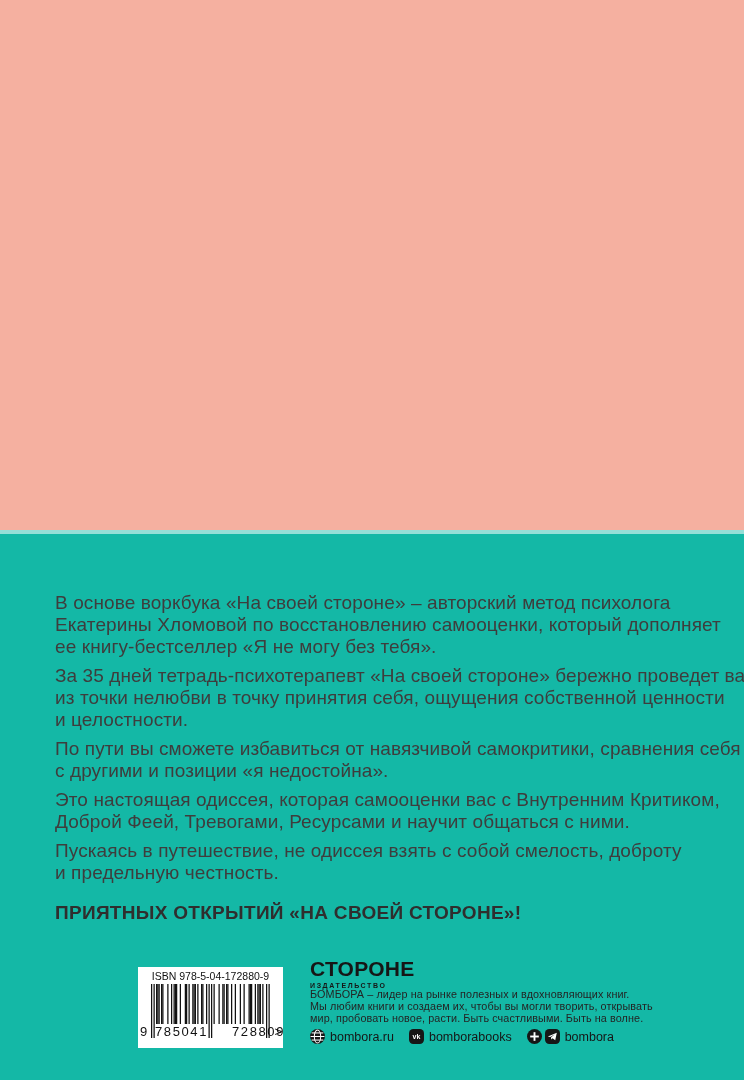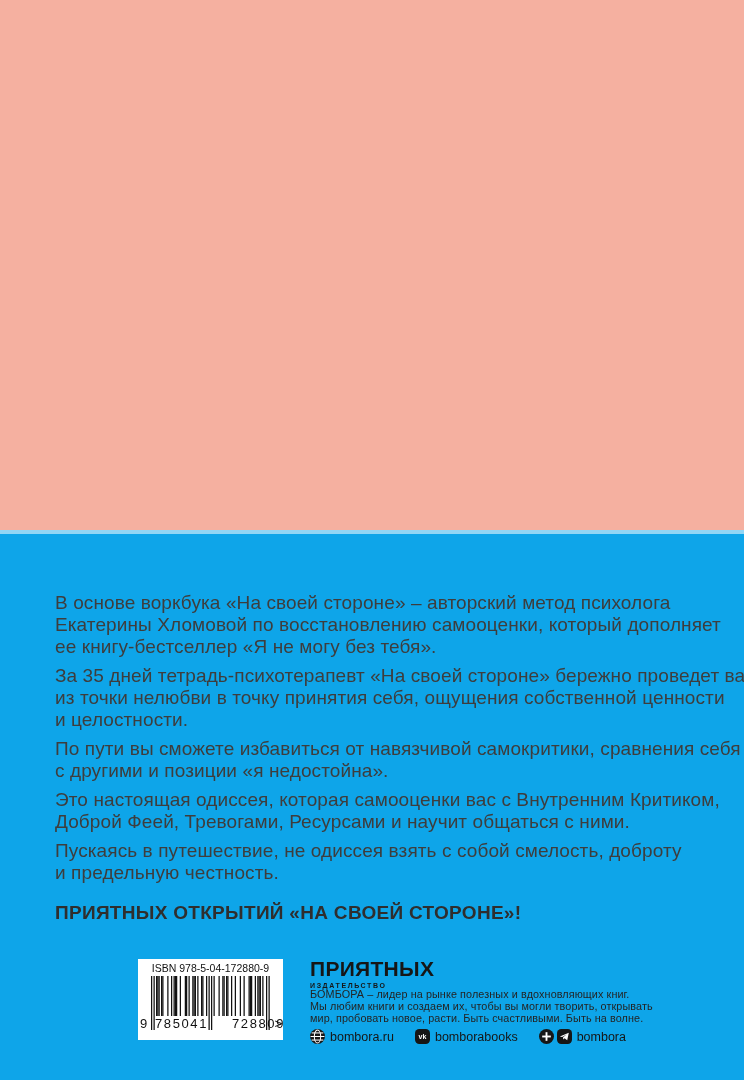--- a/index.html
+++ b/index.html
@@ -1,20 +1,20 @@
 <!DOCTYPE html>
 <html lang="ru"><head>
 <meta charset="utf-8">
 <style>
   html,body { margin:0; padding:0; }
   .page {
     position: relative;
     width: 744px;
     height: 1080px;
-    background: #0ea5e9;
+    background: #14b8a6;
     font-family: "Liberation Sans", sans-serif;
     overflow: hidden;
   }
   .top-panel {
     position: absolute;
     left: 0; top: 0;
     width: 744px;
     height: 530px;
     background: #f5b0a0;
   }
@@ -51,21 +51,21 @@
   
   .imprint {
     position: absolute;
     left: 0; top: 958px;
     width: 744px;
     height: 122px;
     color: #1c1c1c;
   }
   .barcode-box {
     position: absolute;
-    left: 138px; top: 1px;
+    left: 138px; top: 9px;
     width: 145px; height: 81px;
     background: #ffffff;
   }
   .isbn-label {
     margin-top: 4px;
     text-align: center;
     font-size: 10.5px;
     line-height: 11px;
     color: #111;
     white-space: pre;
@@ -113,21 +113,21 @@
     font-size: 10.8px;
     line-height: 11.8px;
     color: #242424;
     white-space: pre;
     letter-spacing: 0.1px;
   }
   .social-row {
     margin-top: 5px;
     display: flex;
     align-items: flex-start;
-    gap: 21px;
+    gap: 15px;
   }
   .social-item {
     display: flex;
     align-items: center;
     gap: 5px;
     font-size: 12.5px;
     color: #161616;
   }
   .social-item .icons { display: flex; align-items: center; gap: 3px; }
   .social-item svg { display: block; }
@@ -211,21 +211,21 @@
         <div class="ean-digits">
           <span class="ean-first">9</span>
           <span class="ean-group1">785041</span>
           <span class="ean-group2">728809</span>
           <span class="ean-chevron">&gt;</span>
         </div>
       </div>
     </div>
 
     <div class="publisher">
-      <div class="publisher-name">ПРИЯТНЫХ</div>
+      <div class="publisher-name">СТОРОНЕ</div>
       <div class="publisher-type">ИЗДАТЕЛЬСТВО</div>
       <div class="publisher-desc">БОМБОРА – лидер на рынке полезных и вдохновляющих книг.
 Мы любим книги и создаем их, чтобы вы могли творить, открывать
 мир, пробовать новое, расти. Быть счастливыми. Быть на волне.</div>
 
       <div class="social-row">
 
         <div class="social-item">
           <span class="icons">
             <svg width="15" height="15" viewBox="0 0 16 16">

